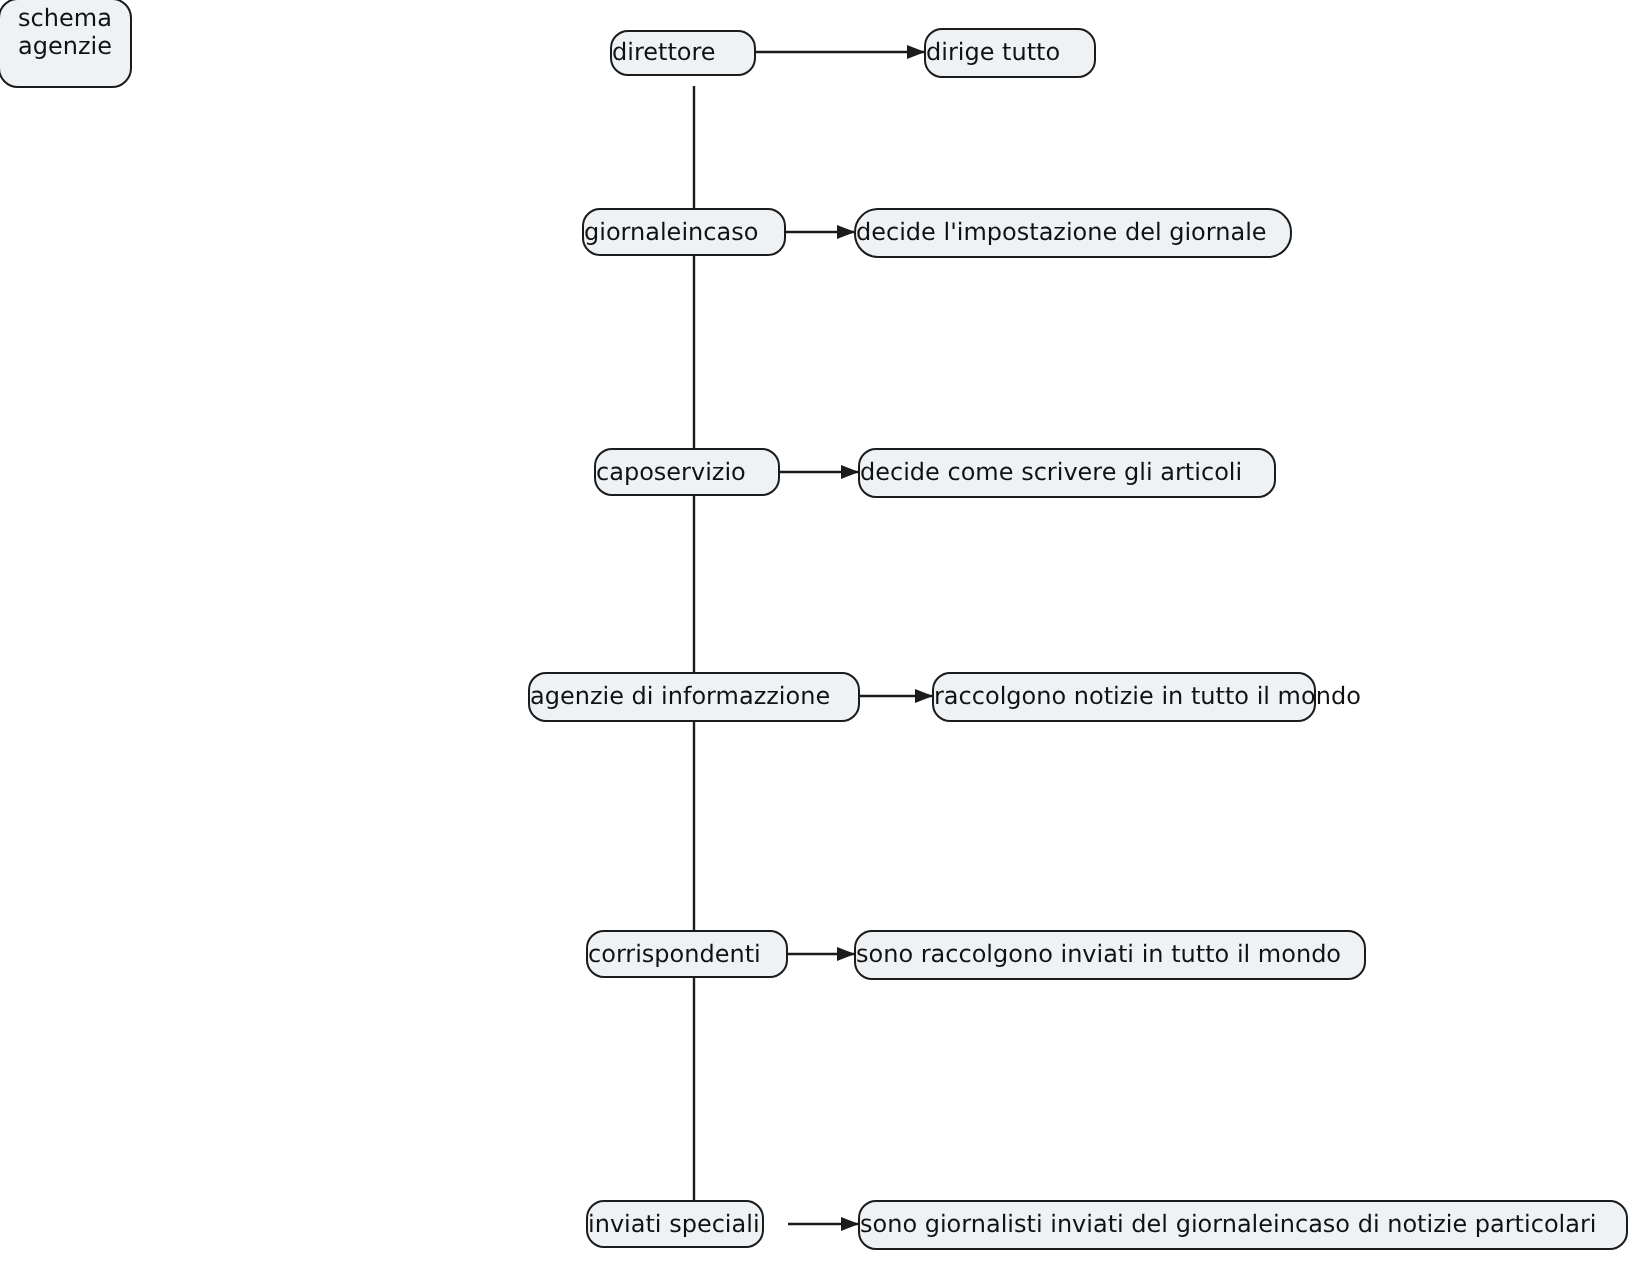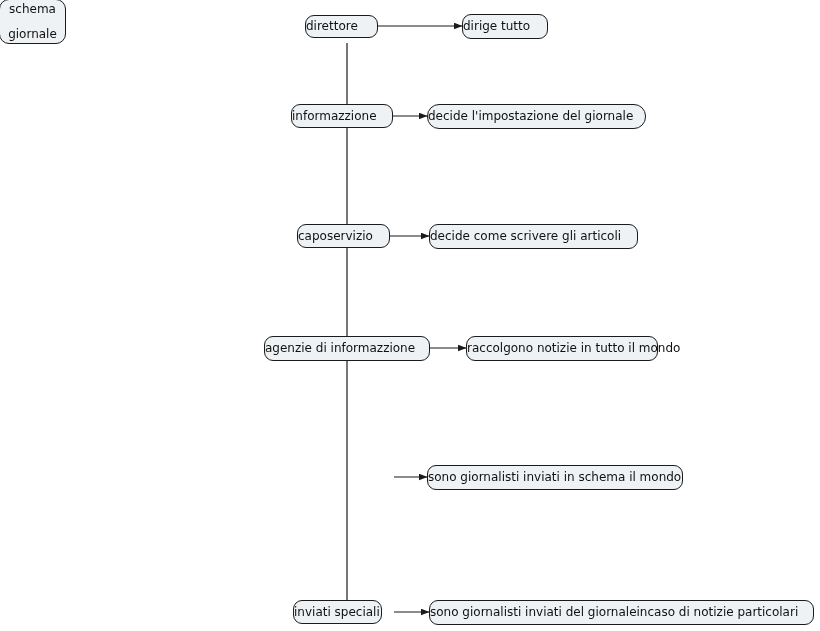--- a/index.html
+++ b/index.html
@@ -26,21 +26,21 @@
     pointer-events: none;
   }
   .node {
     position: absolute;
     box-sizing: border-box;
     background: #eef2f5;
     border: 1px solid #1b1b1b;
     border-radius: 9px;
     display: flex;
     align-items: center;
-    justify-content: space-between;
+    justify-content: flex-start;
     font-size: 12px;
     color: #111111;
     line-height: 1.18;
     white-space: nowrap;
     z-index: 2;
   }
   .node-title {
     border-radius: 10px;
     text-align: center;
     white-space: normal;
@@ -68,53 +68,56 @@
     <line x1="378" y1="26" x2="462" y2="26" stroke="#1b1b1b" stroke-width="1.2" marker-end="url(#arrowhead)"></line>
     <line x1="393" y1="116" x2="427" y2="116" stroke="#1b1b1b" stroke-width="1.2" marker-end="url(#arrowhead)"></line>
     <line x1="390" y1="236" x2="429" y2="236" stroke="#1b1b1b" stroke-width="1.2" marker-end="url(#arrowhead)"></line>
     <line x1="430" y1="348" x2="466" y2="348" stroke="#1b1b1b" stroke-width="1.2" marker-end="url(#arrowhead)"></line>
     <line x1="394" y1="477" x2="427" y2="477" stroke="#1b1b1b" stroke-width="1.2" marker-end="url(#arrowhead)"></line>
     <line x1="394" y1="612" x2="429" y2="612" stroke="#1b1b1b" stroke-width="1.2" marker-end="url(#arrowhead)"></line>
   </svg>
 
   <div class="node node-title" style="left:-1px; top:-1px; width:67px; height:45px;">
     <span>schema</span>
-    <span>giornale</span>
+    <span>agenzie</span>
   </div>
 
   <div class="node node-role" style="left:305px; top:15px; width:73px; height:23px;">
     <span>direttore</span>
   </div>
   <div class="node node-desc" style="left:462px; top:14px; width:86px; height:25px;">
     <span>dirige tutto</span>
   </div>
 
   <div class="node node-role" style="left:291px; top:104px; width:102px; height:24px;">
-    <span>informazzione</span>
+    <span>giornaleincaso</span>
   </div>
   <div class="node node-desc" style="left:427px; top:104px; width:219px; height:25px;border-radius:12px;">
     <span>decide l'impostazione del giornale</span>
   </div>
 
   <div class="node node-desc" style="left:429px; top:224px; width:209px; height:25px;">
     <span>decide come scrivere gli articoli</span>
   </div>
   <div class="node node-role" style="left:297px; top:224px; width:93px; height:24px;">
     <span>caposervizio</span>
   </div>
 
   <div class="node node-role" style="left:264px; top:336px; width:166px; height:25px;">
     <span>agenzie di informazzione</span>
   </div>
   <div class="node node-desc" style="left:466px; top:336px; width:192px; height:25px;">
     <span>raccolgono notizie in tutto il mondo</span>
   </div>
 
+  <div class="node node-role" style="left:293px; top:465px; width:101px; height:24px;">
+    <span>corrispondenti</span>
+  </div>
   <div class="node node-desc" style="left:427px; top:465px; width:256px; height:25px;">
-    <span>sono giornalisti inviati in schema il mondo</span>
+    <span>sono raccolgono inviati in tutto il mondo</span>
   </div>
 
   <div class="node node-role" style="left:293px; top:600px; width:89px; height:24px;">
     <span>inviati speciali</span>
   </div>
   <div class="node node-desc" style="left:429px; top:600px; width:385px; height:25px;">
     <span>sono giornalisti inviati del giornaleincaso di notizie particolari</span>
   </div>
 
 </div>

